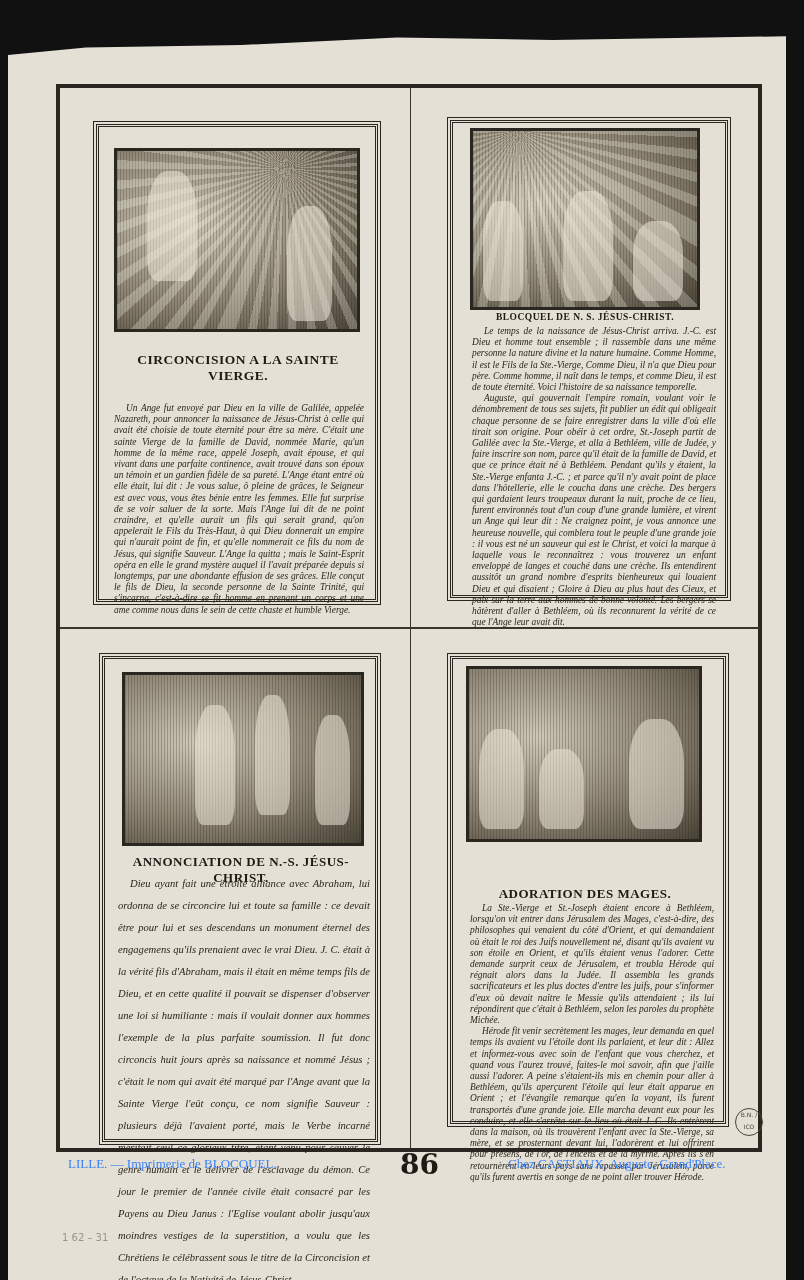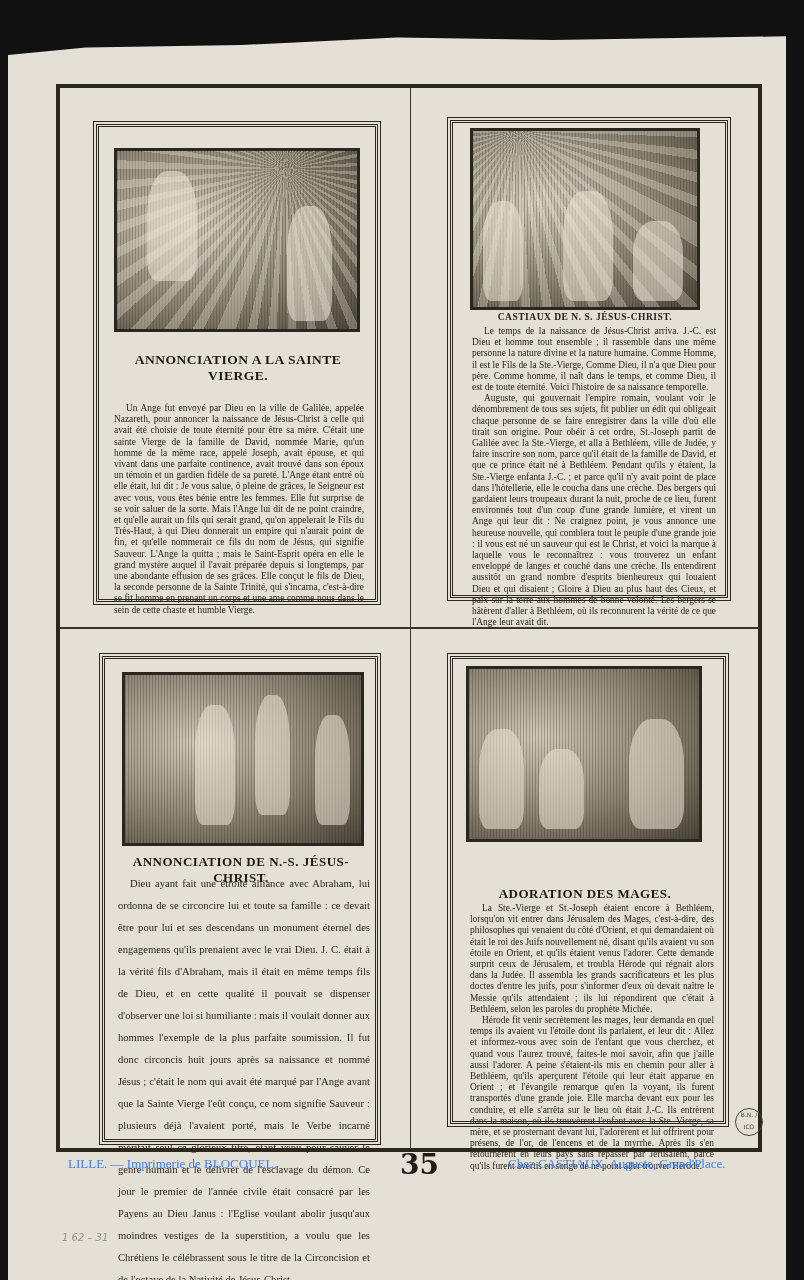--- a/index.html
+++ b/index.html
@@ -10,56 +10,56 @@
   .vdiv { position:absolute; left:410px; top:88px; width:1px; height:1060px; background:#3a342b; }
   .hdiv { position:absolute; left:60px; top:627px; width:700px; height:2px; background:#3a342b; }
   .panel { position:absolute; border:3px double #2a2620; outline:1px solid #2a2620; outline-offset:2px; box-sizing:border-box; background:#e4e0d5; }
   .engraving { position:absolute; border:3px solid #2a2620; box-sizing:border-box;
     background:
       repeating-linear-gradient(90deg, rgba(40,34,26,.25) 0 1px, transparent 1px 3px),
       radial-gradient(ellipse at 30% 40%, #cfc8b8 0%, #8c8372 55%, #4a4438 100%); }
   .engraving .rays { position:absolute; inset:0; background: repeating-conic-gradient(from 200deg at 70% 10%, rgba(255,255,240,.25) 0 3deg, transparent 3deg 7deg); }
   .engraving .fig { position:absolute; background:rgba(235,230,215,.55); border-radius:40% 40% 20% 20%; }
   .title { position:absolute; text-align:center; color:#1e1a14; font-family:"Liberation Serif", serif; font-weight:bold; letter-spacing:.5px; }
-  .text { position:absolute; color:#2a251d; font-family:"Liberation Serif", serif; font-size:9.4px; line-height:11.2px; text-align:justify; }
+  .text { position:absolute; color:#2a251d; font-family:"Liberation Serif", serif; font-size:9.4px; line-height:11.2px; text-align:justify;font-style:italic; }
   .text p { margin:0; text-indent:12px; }
   .footer-left, .footer-right { position:absolute; top:1156px; font-family:"Liberation Serif", serif; font-size:13px; color:#3b82f6; }
   .footer-left { left:68px; }
   .footer-right { left:508px; }
   .footer-num { position:absolute; left:400px; top:1148px; font-family:"DejaVu Serif", serif; font-weight:bold; font-size:28px; color:#1e1a14; }
   .stamp { position:absolute; left:735px; top:1108px; width:26px; height:26px; border:1.5px solid #4a4438; border-radius:50%; font-size:6px; color:#4a4438; text-align:center; line-height:12px; font-family:"DejaVu Sans", sans-serif; }
-  .pencil { position:absolute; left:62px; top:1232px; font-size:10px; color:#9a9486; font-family:"DejaVu Sans", sans-serif;font-style:italic; }
+  .pencil { position:absolute; left:62px; top:1232px; font-size:10px; color:#9a9486; font-family:"DejaVu Sans", sans-serif; }
 </style>
 </head>
 <body>
 
 <div class="sheet"></div>
 <div class="outer-frame"></div>
 <div class="vdiv"></div>
 <div class="hdiv"></div>
 
 <div class="panel" style="left:96px;top:124px;width:282px;height:478px;"></div>
 <div class="engraving" style="left:114px;top:148px;width:246px;height:184px;" title="Engraving: the angel Gabriel appears to the Virgin kneeling at a prie-dieu, dove in rays of light">
   <div class="rays"></div>
   <div class="fig" style="left:30px;top:20px;width:50px;height:110px;"></div>
   <div class="fig" style="left:170px;top:55px;width:45px;height:115px;"></div>
 </div>
-<div class="title" style="left:106px;top:352px;width:264px;font-size:13.5px;">ANNONCIATION A LA SAINTE VIERGE.</div>
+<div class="title" style="left:106px;top:352px;width:264px;font-size:13.5px;">CIRCONCISION A LA SAINTE VIERGE.</div>
 <div class="text" style="left:114px;top:383px;width:250px;margin-top:20px;">
   <p>Un Ange fut envoyé par Dieu en la ville de Galilée, appelée Nazareth, pour annoncer la naissance de Jésus-Christ à celle qui avait été choisie de toute éternité pour être sa mère. C'était une sainte Vierge de la famille de David, nommée Marie, qu'un homme de la même race, appelé Joseph, avait épouse, et qui vivant dans une parfaite continence, avait trouvé dans son époux un témoin et un gardien fidèle de sa pureté. L'Ange étant entré où elle était, lui dit : Je vous salue, ô pleine de grâces, le Seigneur est avec vous, vous êtes bénie entre les femmes. Elle fut surprise de se voir saluer de la sorte. Mais l'Ange lui dit de ne point craindre, et qu'elle aurait un fils qui serait grand, qu'on appelerait le Fils du Très-Haut, à qui Dieu donnerait un empire qui n'aurait point de fin, et qu'elle nommerait ce fils du nom de Jésus, qui signifie Sauveur. L'Ange la quitta ; mais le Saint-Esprit opéra en elle le grand mystère auquel il l'avait préparée depuis si longtemps, par une abondante effusion de ses grâces. Elle conçut le fils de Dieu, la seconde personne de la Sainte Trinité, qui s'incarna, c'est-à-dire se fit homme en prenant un corps et une ame comme nous dans le sein de cette chaste et humble Vierge.</p>
 </div>
 
 <div class="panel" style="left:450px;top:120px;width:278px;height:478px;"></div>
 <div class="engraving" style="left:470px;top:128px;width:230px;height:182px;" title="Engraving: the Nativity, angels in clouds adoring the Christ child in the manger">
   <div class="rays" style="background:repeating-conic-gradient(from 120deg at 20% 0%, rgba(255,255,240,.25) 0 3deg, transparent 3deg 7deg);"></div>
   <div class="fig" style="left:10px;top:70px;width:40px;height:100px;"></div>
   <div class="fig" style="left:90px;top:60px;width:50px;height:110px;"></div>
   <div class="fig" style="left:160px;top:90px;width:50px;height:80px;"></div>
 </div>
-<div class="title" style="left:460px;top:312px;width:250px;font-size:9.5px;">CASTIAUX DE N. S. JÉSUS-CHRIST.</div>
+<div class="title" style="left:460px;top:312px;width:250px;font-size:9.5px;">BLOCQUEL DE N. S. JÉSUS-CHRIST.</div>
 <div class="text" style="left:472px;top:326px;width:244px;">
   <p>Le temps de la naissance de Jésus-Christ arriva. J.-C. est Dieu et homme tout ensemble ; il rassemble dans une même personne la nature divine et la nature humaine. Comme Homme, il est le Fils de la Ste.-Vierge, Comme Dieu, il n'a que Dieu pour père. Comme homme, il naît dans le temps, et comme Dieu, il est de toute éternité. Voici l'histoire de sa naissance temporelle.</p>
   <p>Auguste, qui gouvernait l'empire romain, voulant voir le dénombrement de tous ses sujets, fit publier un édit qui obligeait chaque personne de se faire enregistrer dans la ville d'où elle tirait son origine. Pour obéir à cet ordre, St.-Joseph partit de Galilée avec la Ste.-Vierge, et alla à Bethléem, ville de Judée, y faire inscrire son nom, parce qu'il était de la famille de David, et que ce prince était né à Bethléem. Pendant qu'ils y étaient, la Ste.-Vierge enfanta J.-C. ; et parce qu'il n'y avait point de place dans l'hôtellerie, elle le coucha dans une crèche. Des bergers qui gardaient leurs troupeaux durant la nuit, proche de ce lieu, furent environnés tout d'un coup d'une grande lumière, et virent un Ange qui leur dit : Ne craignez point, je vous annonce une heureuse nouvelle, qui comblera tout le peuple d'une grande joie : il vous est né un sauveur qui est le Christ, et voici la marque à laquelle vous le reconnaîtrez : vous trouverez un enfant enveloppé de langes et couché dans une crèche. Ils entendirent aussitôt un grand nombre d'esprits bienheureux qui louaient Dieu et qui disaient ; Gloire à Dieu au plus haut des Cieux, et paix sur la terre aux hommes de bonne volonté. Les bergers se hâtèrent d'aller à Bethléem, où ils reconnurent la vérité de ce que l'Ange leur avait dit.</p>
 </div>
 
 <div class="panel" style="left:102px;top:656px;width:276px;height:486px;"></div>
 <div class="engraving" style="left:122px;top:672px;width:242px;height:174px;" title="Engraving: the circumcision of the infant Jesus in the Temple, priest and onlookers">
   <div class="fig" style="left:70px;top:30px;width:40px;height:120px;"></div>
   <div class="fig" style="left:130px;top:20px;width:35px;height:120px;"></div>
   <div class="fig" style="left:190px;top:40px;width:35px;height:110px;"></div>
@@ -75,16 +75,16 @@
   <div class="fig" style="left:70px;top:80px;width:45px;height:80px;"></div>
   <div class="fig" style="left:160px;top:50px;width:55px;height:110px;"></div>
 </div>
 <div class="title" style="left:460px;top:850px;width:250px;font-size:13px;margin-top:36px;">ADORATION DES MAGES.</div>
 <div class="text" style="left:470px;top:870px;width:244px;margin-top:33px;">
   <p>La Ste.-Vierge et St.-Joseph étaient encore à Bethléem, lorsqu'on vit entrer dans Jérusalem des Mages, c'est-à-dire, des philosophes qui venaient du côté d'Orient, et qui demandaient où était le roi des Juifs nouvellement né, disant qu'ils avaient vu son étoile en Orient, et qu'ils étaient venus l'adorer. Cette demande surprit ceux de Jérusalem, et troubla Hérode qui régnait alors dans la Judée. Il assembla les grands sacrificateurs et les plus doctes d'entre les juifs, pour s'informer d'eux où devait naître le Messie qu'ils attendaient ; ils lui répondirent que c'était à Bethléem, selon les paroles du prophète Michée.</p>
   <p>Hérode fit venir secrètement les mages, leur demanda en quel temps ils avaient vu l'étoile dont ils parlaient, et leur dit : Allez et informez-vous avec soin de l'enfant que vous cherchez, et quand vous l'aurez trouvé, faites-le moi savoir, afin que j'aille aussi l'adorer. A peine s'étaient-ils mis en chemin pour aller à Bethléem, qu'ils aperçurent l'étoile qui leur était apparue en Orient ; et l'évangile remarque qu'en la voyant, ils furent transportés d'une grande joie. Elle marcha devant eux pour les conduire, et elle s'arrêta sur le lieu où était J.-C. Ils entrèrent dans la maison, où ils trouvèrent l'enfant avec la Ste.-Vierge, sa mère, et se prosternant devant lui, l'adorèrent et lui offrirent pour présens, de l'or, de l'encens et de la myrrhe. Après ils s'en retournèrent en leurs pays sans repasser par Jérusalem, parce qu'ils furent avertis en songe de ne point aller trouver Hérode.</p>
 </div>
 
 <div class="footer-left">LILLE. — Imprimerie de BLOCQUEL.</div>
-<div class="footer-num">35</div>
+<div class="footer-num">86</div>
 <div class="footer-right">Chez CASTIAUX, Auguste, Grand'Place.</div>
 <div class="stamp">B.N. / ICO</div>
 <div class="pencil">1 62 – 31</div>
 
 </body></html>

